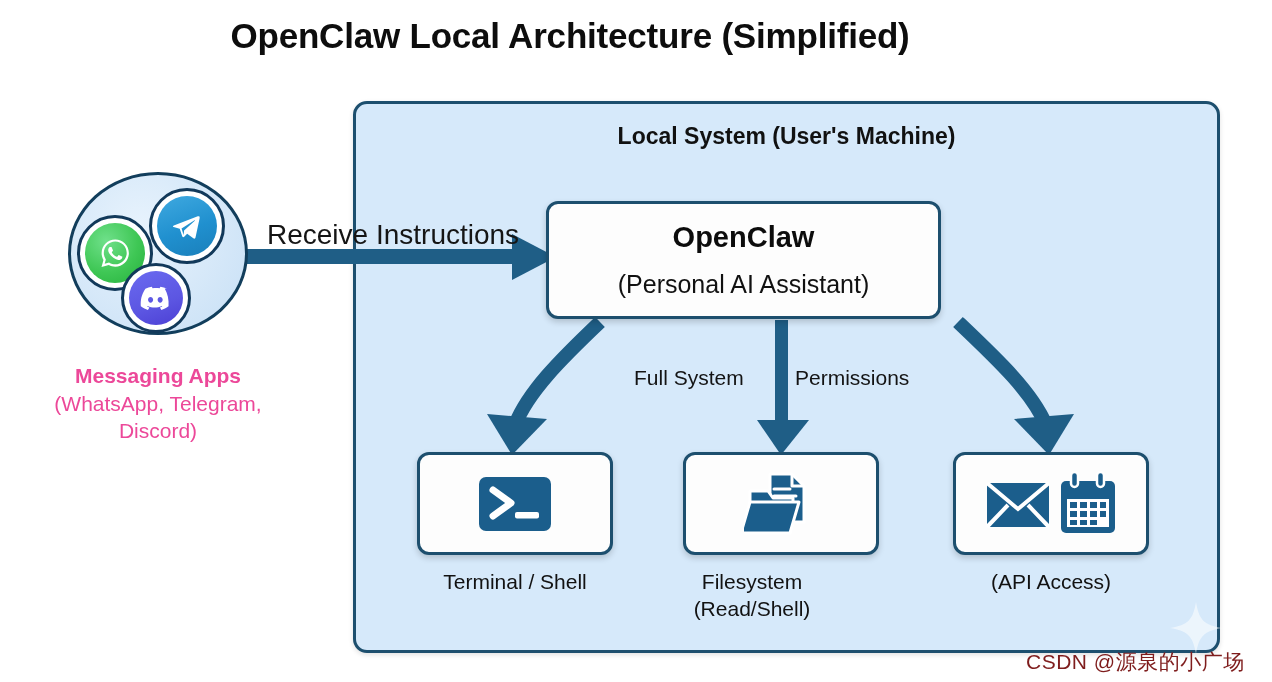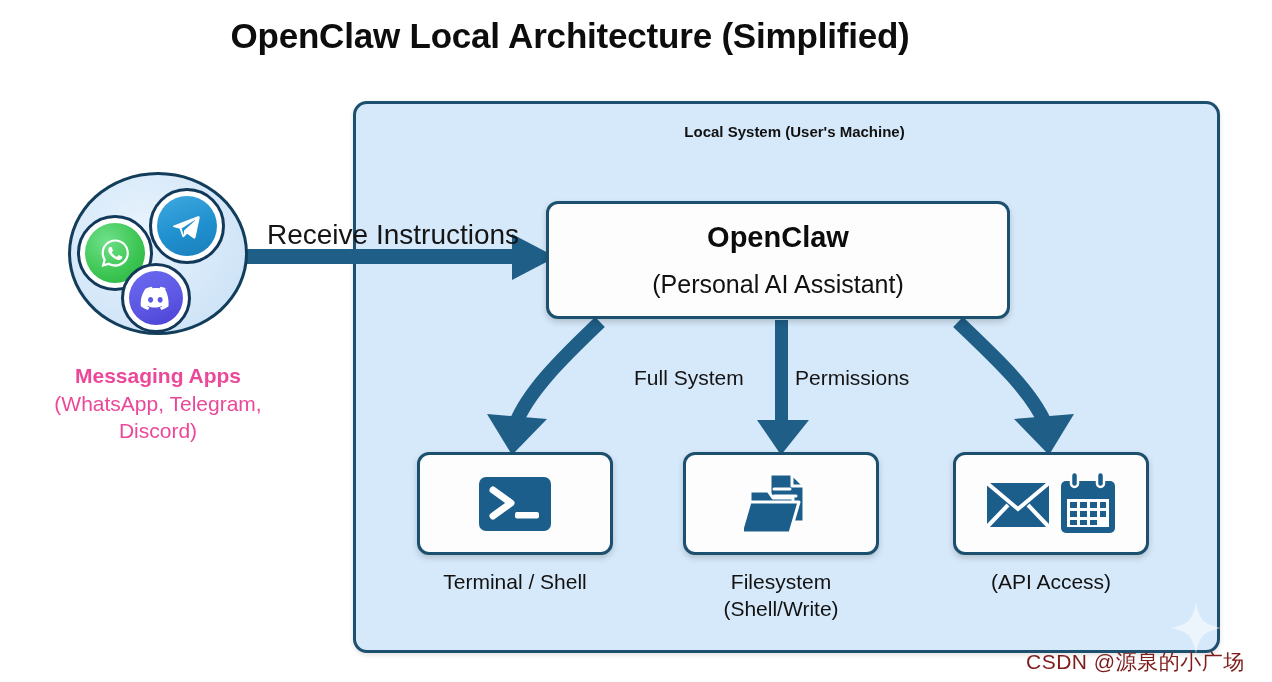--- a/index.html
+++ b/index.html
@@ -42,25 +42,25 @@
     width: 867px;
     height: 552px;
     background: #d6e9fa;
     border: 3px solid #1d4f6e;
     border-radius: 14px;
     box-sizing: border-box;
     box-shadow: 0 2px 5px rgba(0,0,0,0.12);
   }
   .local-panel-title {
     position: absolute;
-    left: 8px;
+    left: 0;
     top: 19px;
     width: 100%;
     text-align: center;
-    font-size: 15px;
+    font-size: 23px;
     font-weight: bold;
     color: #111111;
   }
 
   
   .apps-cluster {
     position: absolute;
     left: 68px;
     top: 172px;
     width: 180px;
@@ -123,21 +123,21 @@
     font-size: 28px;
     color: #151515;
     white-space: nowrap;
   }
 
   
   .openclaw-box {
     position: absolute;
     left: 546px;
     top: 201px;
-    width: 464px;
+    width: 395px;
     height: 118px;
     background: #fdfdfd;
     border: 3px solid #1d4f6e;
     border-radius: 12px;
     box-sizing: border-box;
     box-shadow: 0 3px 6px rgba(0,0,0,0.18);
     display: flex;
     flex-direction: column;
     align-items: center;
     justify-content: center;
@@ -195,21 +195,21 @@
   .cap-caption {
     position: absolute;
     top: 568px;
     width: 260px;
     text-align: center;
     font-size: 21px;
     color: #121212;
     line-height: 1.3;
   }
   .caption-terminal { left: 385px; }
-  .caption-files    { left: 651px; text-align: center; }
+  .caption-files    { left: 622px; text-align: center; }
   .caption-email    { left: 921px; }
 
   
   .sparkle {
     position: absolute;
     left: 1170px;
     top: 602px;
     width: 52px;
     height: 52px;
     opacity: 0.55;
@@ -370,21 +370,21 @@
         </g>
       </svg>
     </span>
   </div>
 
   <div class="cap-caption caption-terminal">
     <div>Terminal / Shell</div>
   </div>
   <div class="cap-caption caption-files">
     <div>Filesystem</div>
-    <div>(Shell/Write)</div>
+    <div>(Read/Shell)</div>
   </div>
   <div class="cap-caption caption-email">
     <div>(API Access)</div>
   </div>
 
   <svg class="sparkle" viewBox="0 0 52 52">
     <path d="M26 0 C29 18, 34 23, 52 26 C34 29, 29 34, 26 52 C23 34, 18 29, 0 26 C18 23, 23 18, 26 0 Z" fill="#ffffff"></path>
   </svg>
 
   <div class="watermark">CSDN @源泉的小广场</div>

